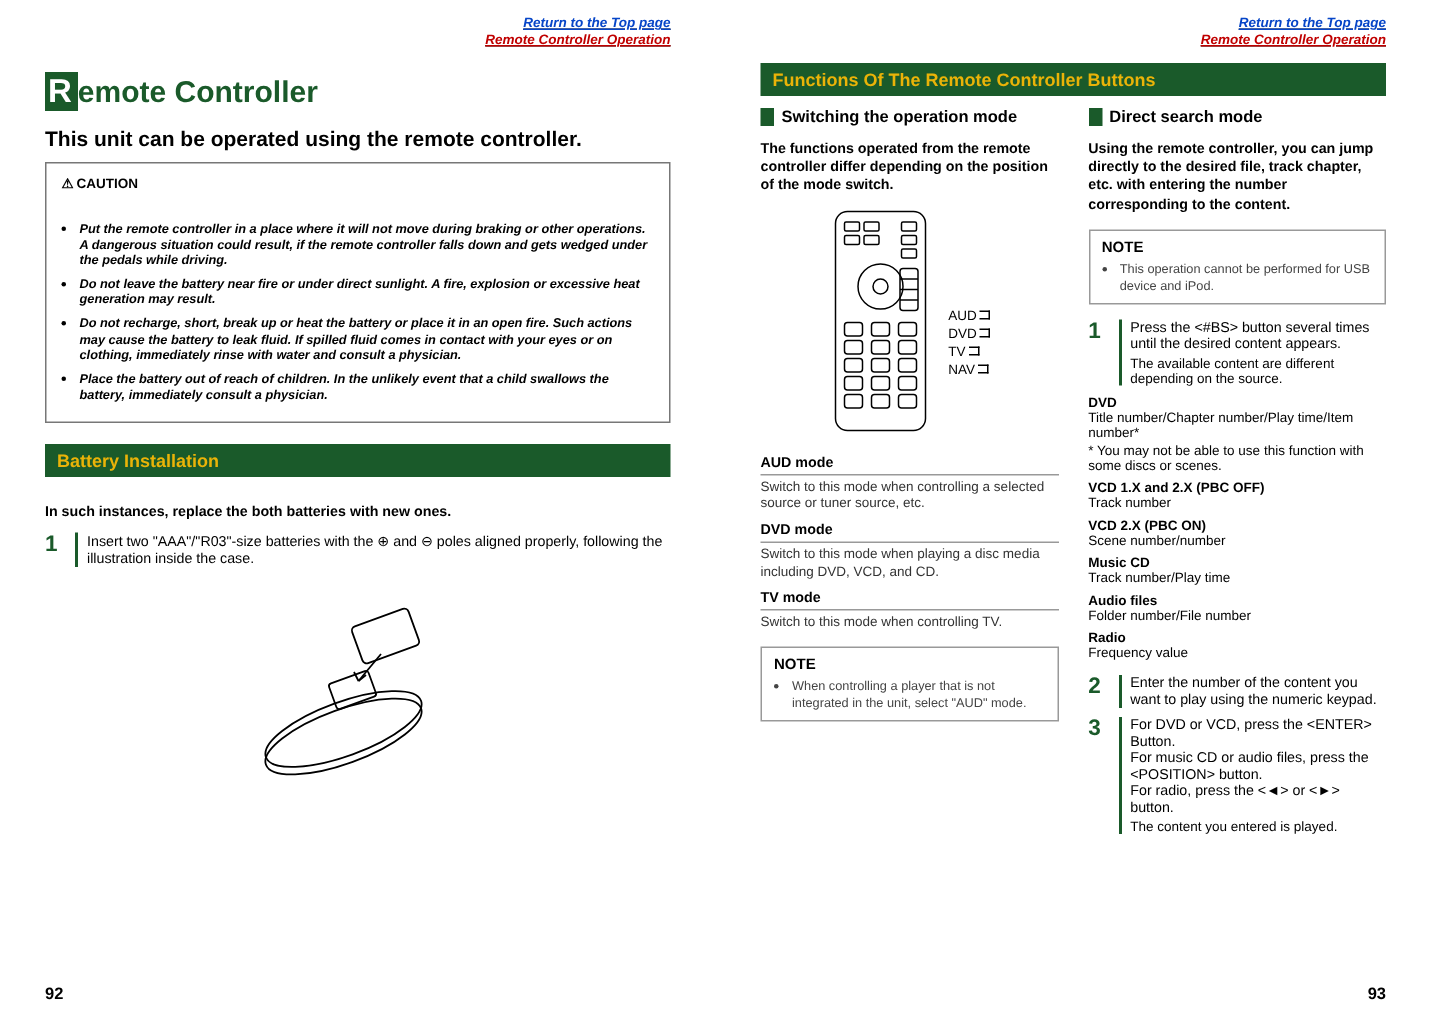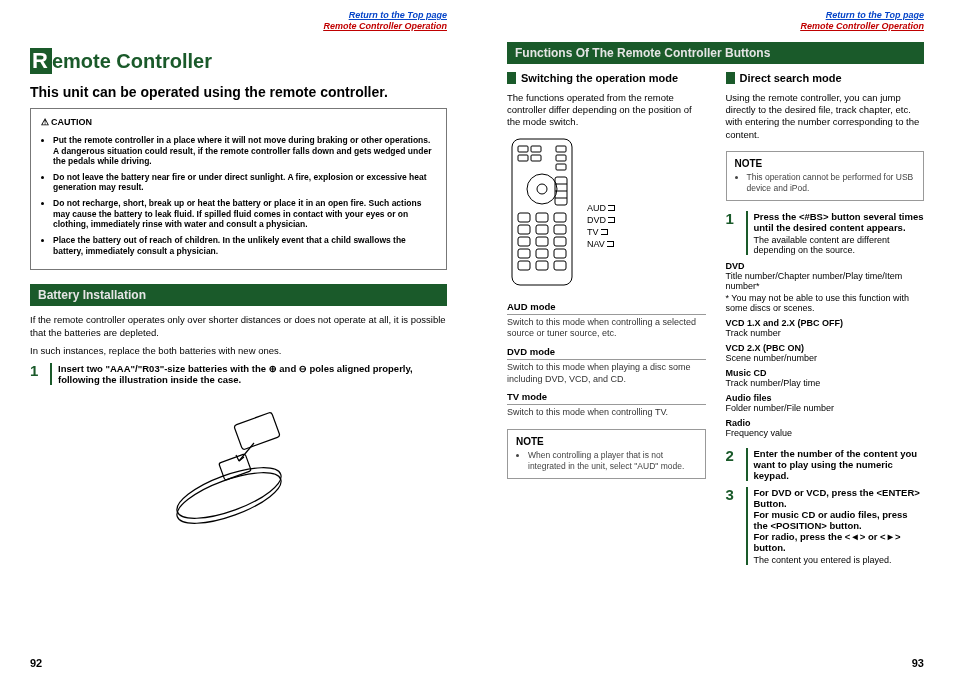--- a/index.html
+++ b/index.html
@@ -16,39 +16,39 @@
   .page { width: 477px; padding: 0 30px; display: flex; flex-direction: column; }
   .top-links { text-align: right; font-size: 9px; font-style: italic; font-weight: bold; line-height: 1.2; margin-bottom: 10px; text-decoration: underline; }
   .top-links a { color: #0645c8; text-decoration: underline; display: block; }
   .top-links a.red { color: #c00000; }
   .chapter-title { font-size: 20px; font-weight: bold; color: #1a5a2a; margin: 6px 0 10px 0; }
   .chapter-title .big { color: #fff; background: #1a5a2a; padding: 0 4px 0 2px; font-size: 22px; display: inline-block; line-height: 1.2; }
   .intro { font-size: 14px; font-weight: bold; margin-bottom: 8px; }
   .caution-box { border: 1px solid #777; padding: 8px 10px; font-size: 8.5px; margin-bottom: 14px; }
   .caution-title { font-weight: bold; font-size: 9px; }
   .caution-title::before { content: "\26A0"; margin-right: 2px; }
-  .caution-box ul { list-style: disc; padding-left: 12px; margin-top: 8px; }
+  .caution-box ul { list-style: disc; padding-left: 12px; margin-top: 20px; font-style: italic; }
   .caution-box li { font-weight: bold; margin-bottom: 5px; line-height: 1.25; }
-  .section-bar { background: #1a5a2a; color: #e5e5e5; font-weight: bold; font-size: 12px; padding: 4px 8px; margin-bottom: 8px; }
+  .section-bar { background: #1a5a2a; color: #eab308; font-weight: bold; font-size: 12px; padding: 4px 8px; margin-bottom: 8px; }
   .body-text { font-size: 9.5px; line-height: 1.3; margin-bottom: 6px; }
-  .body-text.bold { font-weight: normal; }
+  .body-text.bold { font-weight: bold; margin-top: 10px; }
   .step { display: flex; gap: 6px; margin-bottom: 6px; }
   .step-num { color: #1a5a2a; font-weight: bold; font-size: 15px; width: 14px; flex-shrink: 0; line-height: 1.1; }
   .step-bar { border-left: 2px solid #1a5a2a; padding-left: 6px; flex: 1; font-size: 9.5px; }
-  .step-bar .lead { font-weight: bold; }
+  .step-bar .lead { font-weight: normal; }
   .illus { text-align: center; margin: 12px 0; }
   .illus svg { width: 160px; height: 130px; }
   .page-num { font-weight: bold; font-size: 11px; margin-top: auto; padding: 12px 0 8px 0; }
   .page-num.right { text-align: right; }
   
   .cols { display: flex; gap: 20px; }
   .col { flex: 1; min-width: 0; }
   .sub-head { font-weight: bold; font-size: 11px; margin-bottom: 8px; display: flex; align-items: center; gap: 5px; }
   .sub-head::before { content: ""; width: 9px; height: 12px; background: #1a5a2a; display: inline-block; }
-  .remote-wrap { display: flex; justify-content: flex-start; gap: 10px; margin: 8px 0 14px 0; }
+  .remote-wrap { display: flex; justify-content: center; gap: 10px; margin: 8px 0 14px 0; }
   .mode-labels { font-size: 9px; display: flex; flex-direction: column; justify-content: center; gap: 2px; padding-top: 28px; }
   .mode-labels div { display:flex; align-items:center; gap:2px; }
   .mode-labels div::after { content: ""; width:8px; height:1px; border-top:1px solid #000; border-right:1px solid #000; border-bottom:1px solid #000; display:inline-block; height:4px; width:6px; }
   .mode-block { margin-bottom: 6px; }
   .mode-title { font-weight: bold; font-size: 9.5px; border-bottom: 1px solid #999; padding-bottom: 2px; margin-bottom: 2px; }
   .mode-desc { font-size: 9px; color: #333; line-height: 1.3; }
   .note-box { border: 1px solid #999; padding: 6px 8px; font-size: 8.5px; margin-top: 10px; margin-bottom: 10px; }
   .note-title { font-weight: bold; font-size: 10px; margin-bottom: 3px; }
   .note-box ul { list-style: disc; padding-left: 12px; }
   .note-box li { color: #444; line-height: 1.3; }
@@ -75,21 +75,20 @@
     <div class="caution-title">CAUTION</div>
     <ul>
       <li>Put the remote controller in a place where it will not move during braking or other operations. A dangerous situation could result, if the remote controller falls down and gets wedged under the pedals while driving.</li>
       <li>Do not leave the battery near fire or under direct sunlight. A fire, explosion or excessive heat generation may result.</li>
       <li>Do not recharge, short, break up or heat the battery or place it in an open fire. Such actions may cause the battery to leak fluid. If spilled fluid comes in contact with your eyes or on clothing, immediately rinse with water and consult a physician.</li>
       <li>Place the battery out of reach of children. In the unlikely event that a child swallows the battery, immediately consult a physician.</li>
     </ul>
   </div>
 
   <div class="section-bar">Battery Installation</div>
-  <p class="body-text bold">If the remote controller operates only over shorter distances or does not operate at all, it is possible that the batteries are depleted.</p>
   <p class="body-text bold">In such instances, replace the both batteries with new ones.</p>
 
   <div class="step">
     <div class="step-num">1</div>
     <div class="step-bar"><span class="lead">Insert two "AAA"/"R03"-size batteries with the ⊕ and ⊖ poles aligned properly, following the illustration inside the case.</span></div>
   </div>
 
   <div class="illus">
     <svg viewBox="0 0 160 130">
       <g stroke="#000" fill="none" stroke-width="1.2">
@@ -165,21 +164,21 @@
           <div>NAV</div>
         </div>
       </div>
 
       <div class="mode-block">
         <div class="mode-title">AUD mode</div>
         <div class="mode-desc">Switch to this mode when controlling a selected source or tuner source, etc.</div>
       </div>
       <div class="mode-block">
         <div class="mode-title">DVD mode</div>
-        <div class="mode-desc">Switch to this mode when playing a disc some including DVD, VCD, and CD.</div>
+        <div class="mode-desc">Switch to this mode when playing a disc media including DVD, VCD, and CD.</div>
       </div>
       <div class="mode-block">
         <div class="mode-title">TV mode</div>
         <div class="mode-desc">Switch to this mode when controlling TV.</div>
       </div>
 
       <div class="note-box">
         <div class="note-title">NOTE</div>
         <ul>
             <li>When controlling a player that is not integrated in the unit, select "AUD" mode.</li>

